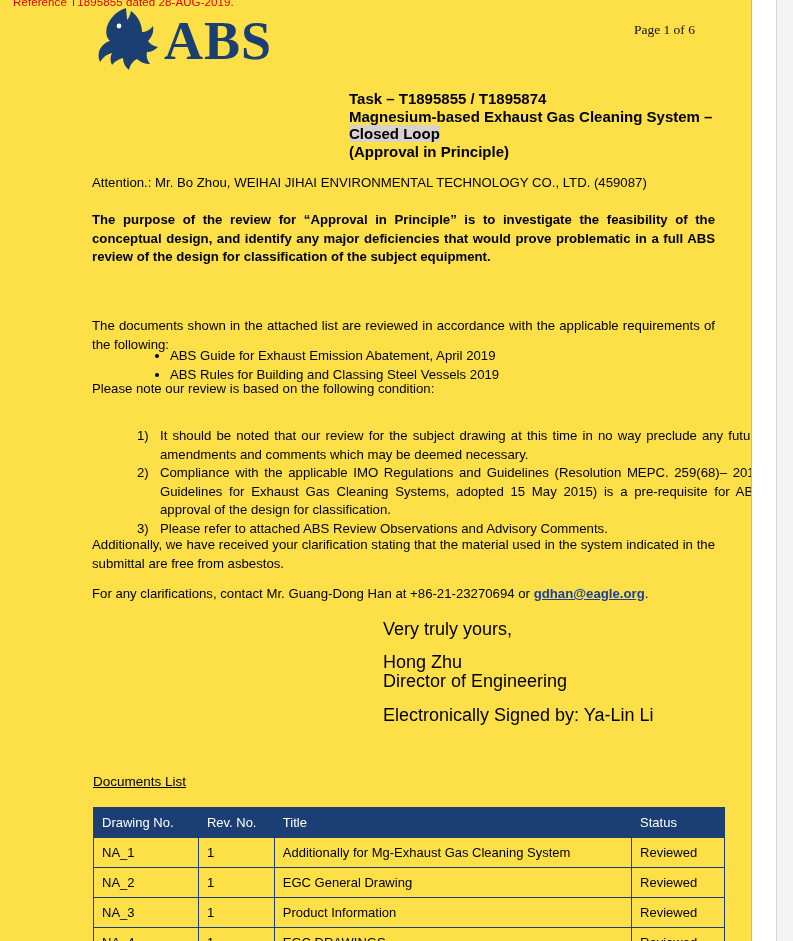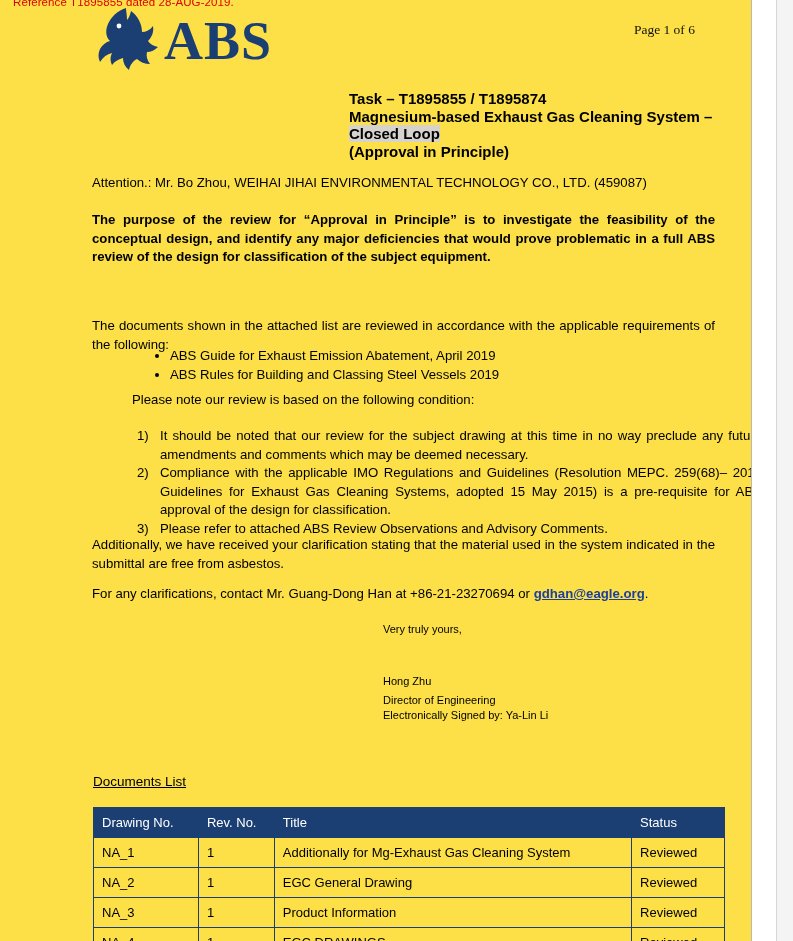--- a/index.html
+++ b/index.html
@@ -94,21 +94,21 @@
     left: 92px;
     width: 623px;
     font-size: 13.2px;
     line-height: 18.5px;
     text-align: justify;
     color: #000;
   }
   .attention { top: 174px; }
   .purpose { top: 211px; font-weight: bold; }
   .docs-intro { top: 277px; margin-top: 40px; }
-  .condition-intro { top: 391px; margin-left: 40px; }
+  .condition-intro { top: 380px; }
   .additional { top: 536px; }
   .clarify { top: 585px; }
   ul.bullets {
     position: absolute;
     left: 126px;
     top: 331px;
     margin: 16px;
     padding: 0 0 0 28px;
     width: 600px;
     font-size: 13.2px;
@@ -132,25 +132,25 @@
   ol.conditions li::marker { content: counter(list-item) ")  "; }
   .link {
     color: #1a3fa0;
     text-decoration: underline;
     font-weight: bold;
   }
   
   .sig {
     position: absolute;
     left: 383px;
-    font-size: 11px;
+    font-size: 18px;
     line-height: 18.5px;
   }
   .sig-very { top: 620px; }
-  .sig-name { top: 672px; }
+  .sig-name { top: 653px; }
   .sig-elec { top: 706px; }
   
   .docs-title {
     position: absolute;
     left: 93px;
     top: 774px;
     font-size: 13.5px;
     text-decoration: underline;
     color: #000;
   }

